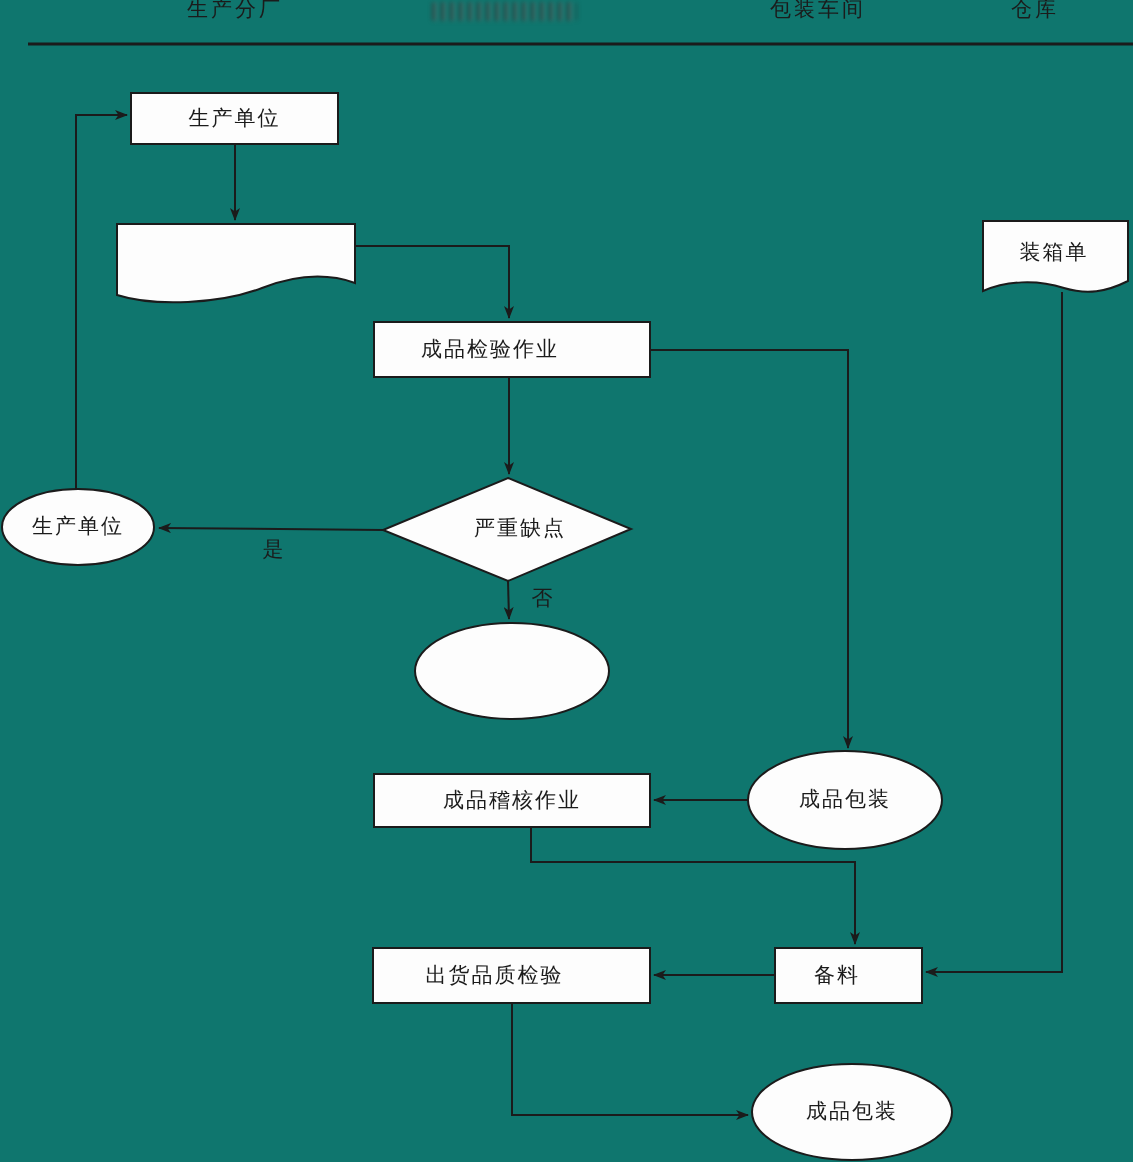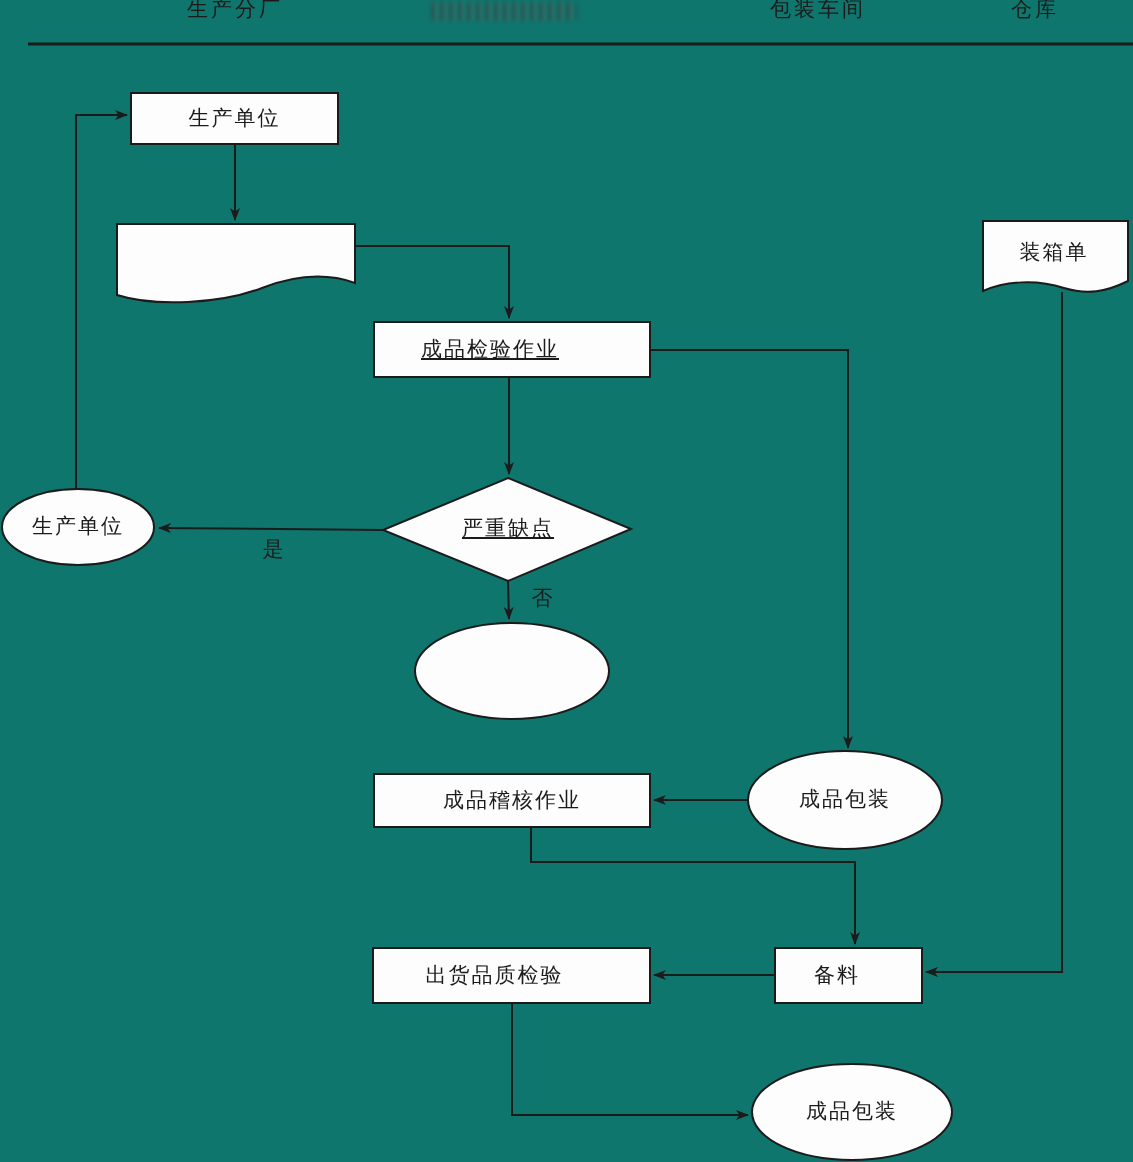--- a/index.html
+++ b/index.html
@@ -75,22 +75,22 @@
       <ellipse cx="852" cy="1112" rx="100" ry="48"></ellipse>
     </g>
   </svg>
 
   <div class="lbl hdr" style="left:155px;top:-4px;width:160px;height:28px;">生产分厂</div>
   <div class="smudge" style="left:432px;top:2px;width:145px;height:19px;"></div>
   <div class="lbl hdr" style="left:738px;top:-4px;width:160px;height:28px;">包装车间</div>
   <div class="lbl hdr" style="left:975px;top:-4px;width:120px;height:28px;">仓库</div>
 
   <div class="lbl" style="left:131px;top:93px;width:207px;height:51px;">生产单位</div>
-  <div class="lbl" style="left:374px;top:322px;width:232px;height:55px;text-decoration:underline;">成品检验作业</div>
-  <div class="lbl" style="left:408px;top:508px;width:200px;height:42px;text-decoration:underline;">严重缺点</div>
+  <div class="lbl" style="left:374px;top:322px;width:232px;height:55px;">成品检验作业</div>
+  <div class="lbl" style="left:420px;top:508px;width:200px;height:42px;">严重缺点</div>
   <div class="lbl" style="left:2px;top:506px;width:152px;height:42px;text-align:center;">生产单位</div>
   <div class="lbl" style="left:374px;top:774px;width:276px;height:53px;">成品稽核作业</div>
   <div class="lbl" style="left:748px;top:779px;width:194px;height:42px;">成品包装</div>
   <div class="lbl" style="left:775px;top:948px;width:124px;height:55px;">备料</div>
   <div class="lbl" style="left:373px;top:948px;width:243px;height:55px;">出货品质检验</div>
   <div class="lbl" style="left:983px;top:232px;width:142px;height:42px;">装箱单</div>
   <div class="lbl" style="left:752px;top:1091px;width:200px;height:42px;">成品包装</div>
 
   <div class="lbl edge-lbl" style="left:255px;top:536px;width:36px;height:28px;">是</div>
   <div class="lbl edge-lbl" style="left:524px;top:585px;width:36px;height:28px;">否</div>

